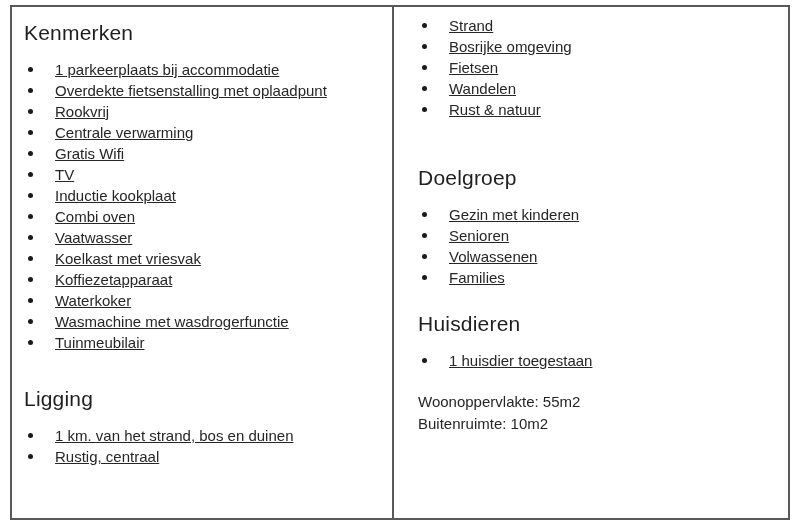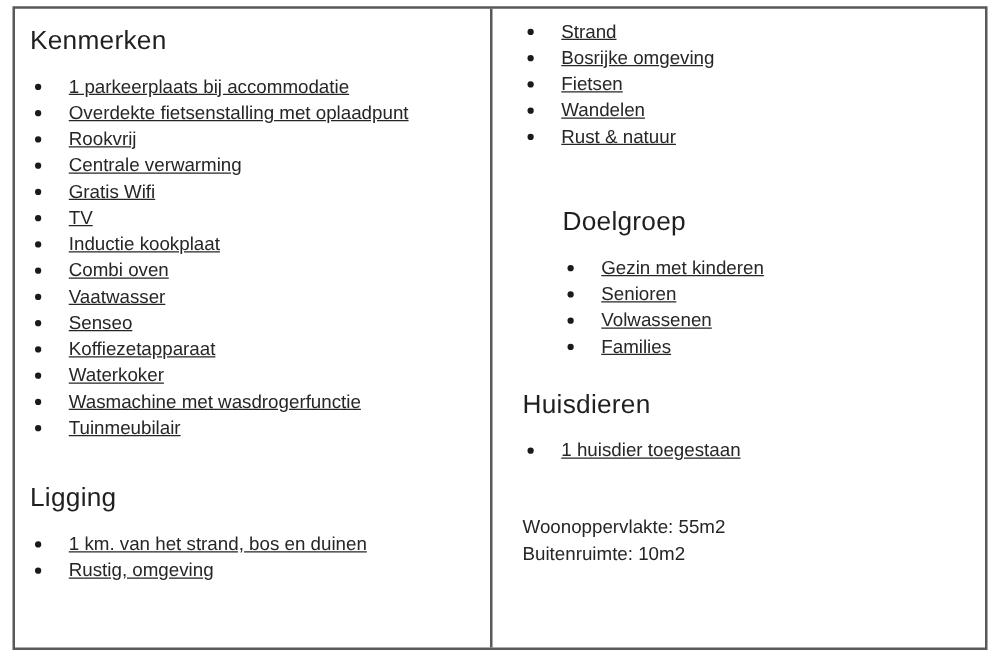--- a/index.html
+++ b/index.html
@@ -63,58 +63,58 @@
     position: absolute;
     left: 4px;
     top: 8px;
     width: 5px;
     height: 5px;
     border-radius: 50%;
     background: var(--bullet-color);
   }
   
   .col-left .section:nth-of-type(2) { margin-top: 32px; }
-  .col-right .section:nth-of-type(2) { margin-top: 44px; margin-left: 32px; }
+  .col-right .section:nth-of-type(2) { margin-top: 44px; }
   .col-right .section:nth-of-type(3) { margin-top: 22px; }
   .footer-line {
     font-size: 15px;
     line-height: 22px;
     white-space: nowrap;
   }
-  .section + .footer-line { margin-top: 40px; }
+  .section + .footer-line { margin-top: 20px; }
 </style>
 </head>
 <body>
 
 <div class="panel">
   <div class="col col-left">
       <section class="section">
         <h2>Kenmerken</h2>
         <ul>
           <li>1 parkeerplaats bij accommodatie</li>
           <li>Overdekte fietsenstalling met oplaadpunt</li>
           <li>Rookvrij</li>
           <li>Centrale verwarming</li>
           <li>Gratis Wifi</li>
           <li>TV</li>
           <li>Inductie kookplaat</li>
           <li>Combi oven</li>
           <li>Vaatwasser</li>
-          <li>Senseo</li>
+          <li>Koelkast met vriesvak</li>
           <li>Koffiezetapparaat</li>
           <li>Waterkoker</li>
           <li>Wasmachine met wasdrogerfunctie</li>
           <li>Tuinmeubilair</li>
         </ul>
       </section>
       <section class="section">
         <h2>Ligging</h2>
         <ul>
           <li>1 km. van het strand, bos en duinen</li>
-          <li>Rustig, omgeving</li>
+          <li>Rustig, centraal</li>
         </ul>
       </section>
     </div>
   <div class="col col-right">
       <section class="section">
         <ul>
           <li>Strand</li>
           <li>Bosrijke omgeving</li>
           <li>Fietsen</li>
           <li>Wandelen</li>

